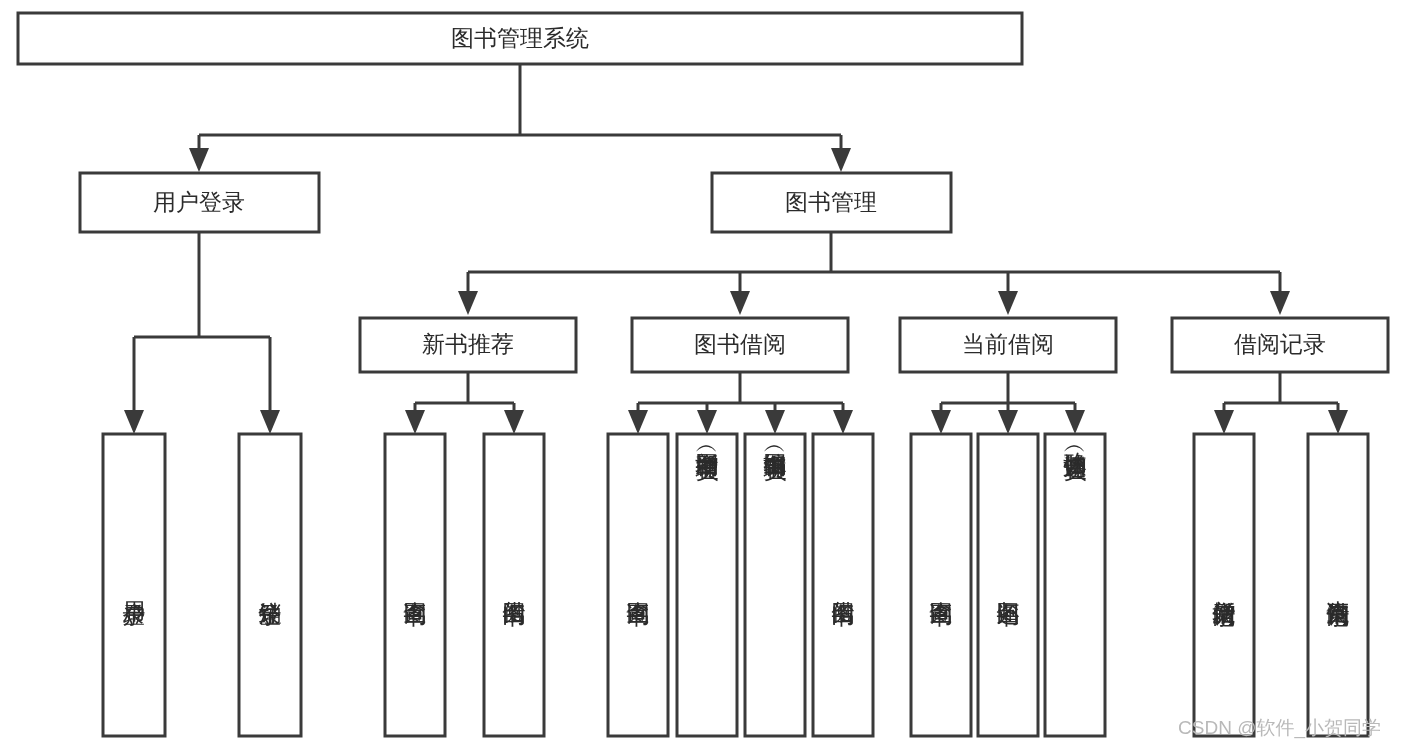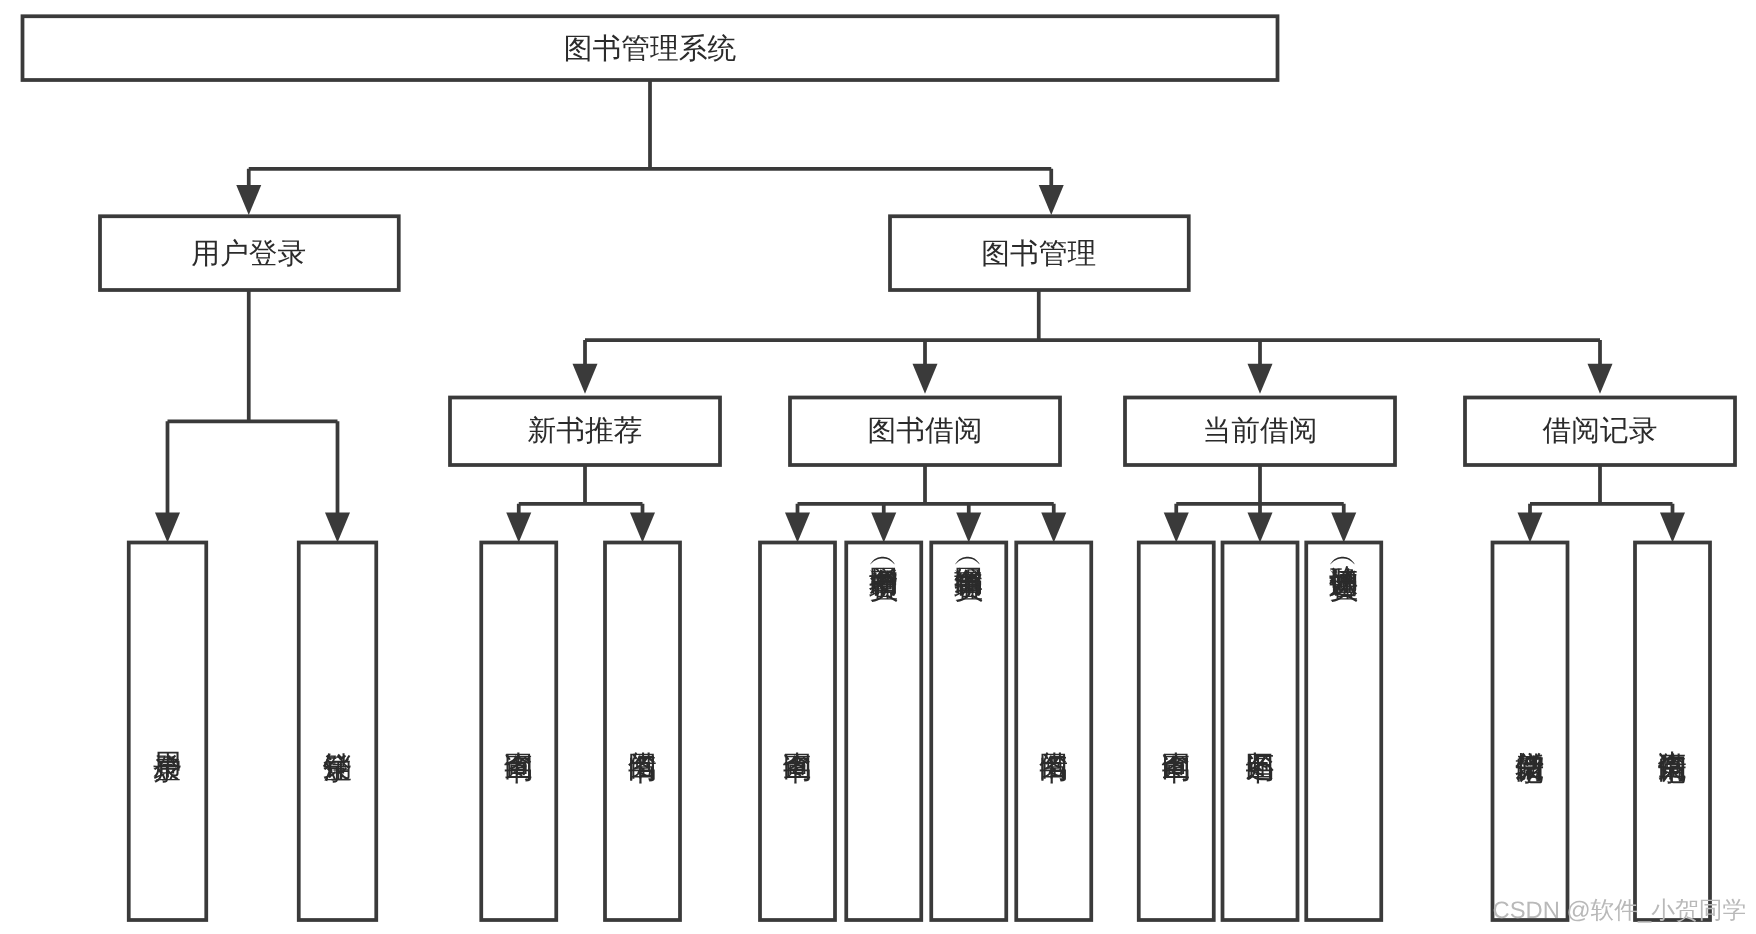--- a/index.html
+++ b/index.html
@@ -59,21 +59,21 @@
     text-orientation: upright;
     font-family: "Liberation Sans", "DejaVu Sans", sans-serif;
     font-size: 23px;
     line-height: 1.08;
     color: #2b2b2b;
     letter-spacing: 1px;
     white-space: nowrap;
   }
   .watermark {
     position: absolute;
-    right: 8px;
+    right: 24px;
     bottom: 6px;
     font-family: "Liberation Sans", "DejaVu Sans", sans-serif;
     font-size: 19px;
     color: #b9b9b9;
     white-space: nowrap;
   }
 </style>
 </head>
 <body>
 

